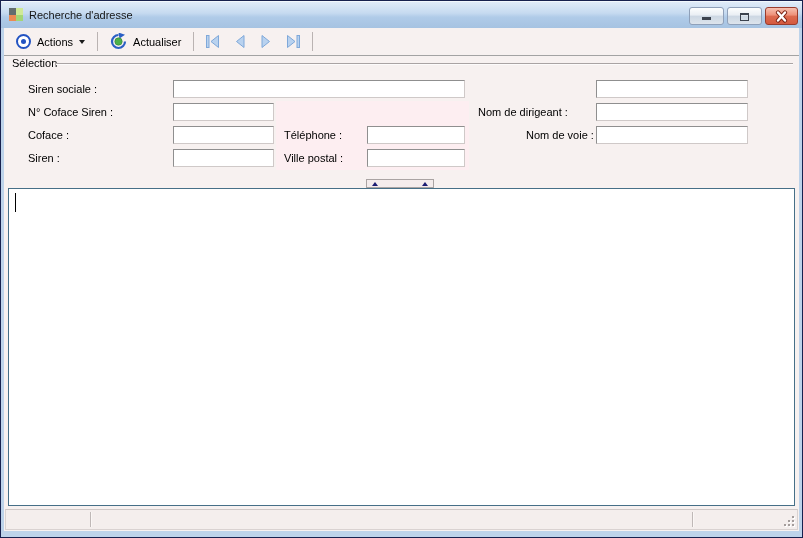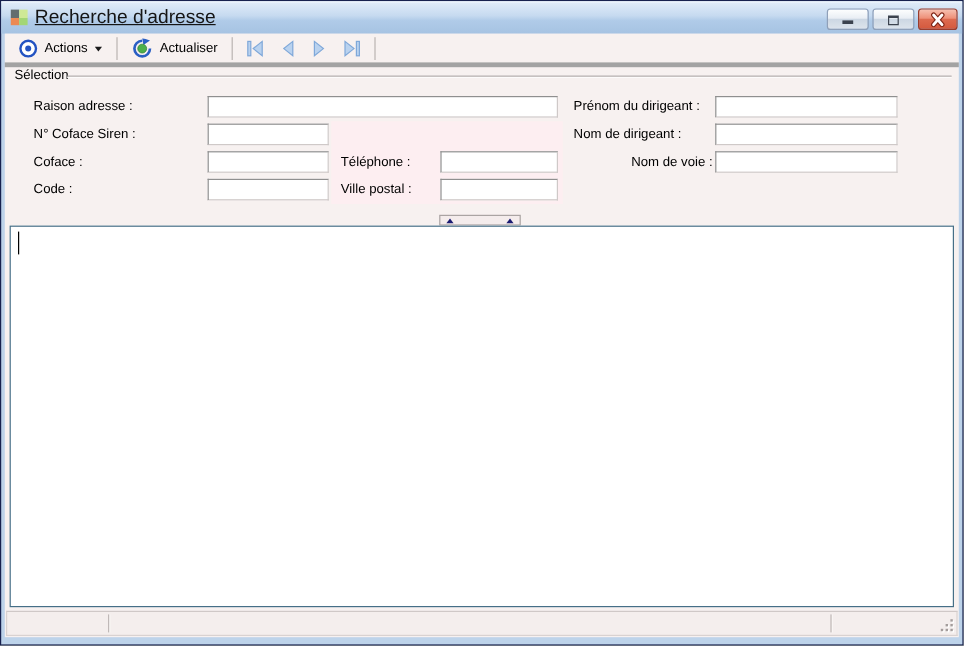--- a/index.html
+++ b/index.html
@@ -18,21 +18,21 @@
     position:absolute; top:0; left:0; right:0; height:27px;
     background:linear-gradient(180deg,#e2edf9 0%,#c6daf0 45%,#b0cbe8 60%,#a6c3e2 100%);
     box-shadow:inset 0 1px 0 #f2f8fd;
     display:flex; align-items:center;
   }
   .app-icon { width:14px; height:13px; margin:0 6px 0 8px;
     display:grid; grid-template-columns:7px 7px; grid-template-rows:7px 6px; }
   .app-icon i { display:block; }
   .app-icon .q1{ background:#636d6e; } .app-icon .q2{ background:#cfe996; }
   .app-icon .q3{ background:#ec8a53; } .app-icon .q4{ background:#a3d675; }
-  .title-text { font-size:16px; color:#151515;text-decoration:underline; }
+  .title-text { font-size:11px; color:#151515; }
 
   .winbtns { position:absolute; right:4px; top:6px; display:flex; gap:3px; }
   .winbtn {
     width:35px; height:18px; border:1px solid #8fa0b9; border-radius:3px;
     background:linear-gradient(180deg,#fdfefe 0%,#e9eef4 45%,#ccd7e3 50%,#dde4ec 100%);
     display:flex; align-items:flex-end; justify-content:center;
     padding:0; cursor:default;
   }
   .winbtn .min-glyph { width:9px; height:3px; background:#3b424e; margin-bottom:4px; }
   .winbtn .restore-glyph { width:9px; height:8px; border:1px solid #3b424e; border-top-width:2px; background:transparent; margin-bottom:3px; }
@@ -45,21 +45,21 @@
   
   .client {
     position:absolute; left:3px; right:3px; top:27px; bottom:6px;
     background:#f7f1f0;
   }
 
   
   .toolbar {
     position:absolute; left:0; right:0; top:0; height:28px;
     display:flex; align-items:center; padding-left:4px;
-    border-bottom:4px solid #a3a3a3;
+    border-bottom:1px solid #a3a3a3;
   }
   .tbtn { display:flex; align-items:center; gap:6px; padding:2px 7px; border:1px solid transparent; cursor:default; }
   .tsep { width:1px; height:19px; background:#bab3b2; margin:0 4px; }
   .bullseye {
     width:15px; height:15px; border:2px solid #2353c2; border-radius:50%;
     position:relative; background:#fff; flex:0 0 auto;
   }
   .bullseye::after { content:""; position:absolute; left:50%; top:50%;
     width:5px; height:5px; margin:-2.5px 0 0 -2.5px; border-radius:50%; background:#2353c2; }
   .drop-arrow { width:0; height:0; border:3.5px solid transparent; border-top:4px solid #1a1a1a; margin-top:4px; }
@@ -182,27 +182,26 @@
         </svg>
       </div>
       <span class="tsep"></span>
     </div>
 
     <div class="group-label">Sélection</div>
     <div class="group-line"></div>
 
     <div class="pink-panel"></div>
 
-    <div class="lbl" style="left:24px;  top:52px;">Raison adresse :</div>
+    <div class="lbl" style="left:24px;  top:52px;">Siren sociale :</div>
     <div class="lbl" style="left:24px;  top:75px;">N° Coface Siren :</div>
     <div class="lbl" style="left:24px;  top:98px;">Coface :</div>
-    <div class="lbl" style="left:24px;  top:121px;">Code :</div>
+    <div class="lbl" style="left:24px;  top:121px;">Siren :</div>
     <div class="lbl" style="left:280px; top:98px;">Téléphone :</div>
     <div class="lbl" style="left:280px; top:121px;">Ville postal :</div>
-    <div class="lbl" style="left:474px; top:52px;">Prénom du dirigeant :</div>
     <div class="lbl" style="left:474px; top:75px;">Nom de dirigeant :</div>
     <div class="lbl" style="left:474px; top:98px;margin-left:48px;">Nom de voie :</div>
 
     <input class="fld" style="left: 169px; top: 52px; width: 292px;" value="">
     <input class="fld" style="left: 169px; top: 75px; width: 101px;" value="">
     <input class="fld" style="left: 169px; top: 98px; width: 101px;" value="">
     <input class="fld" style="left: 169px; top: 121px; width: 101px;" value="">
     <input class="fld" style="left: 363px; top: 98px; width: 98px;" value="">
     <input class="fld" style="left: 363px; top: 121px; width: 98px;" value="">
     <input class="fld" style="left: 592px; top: 52px; width: 152px;" value="">

